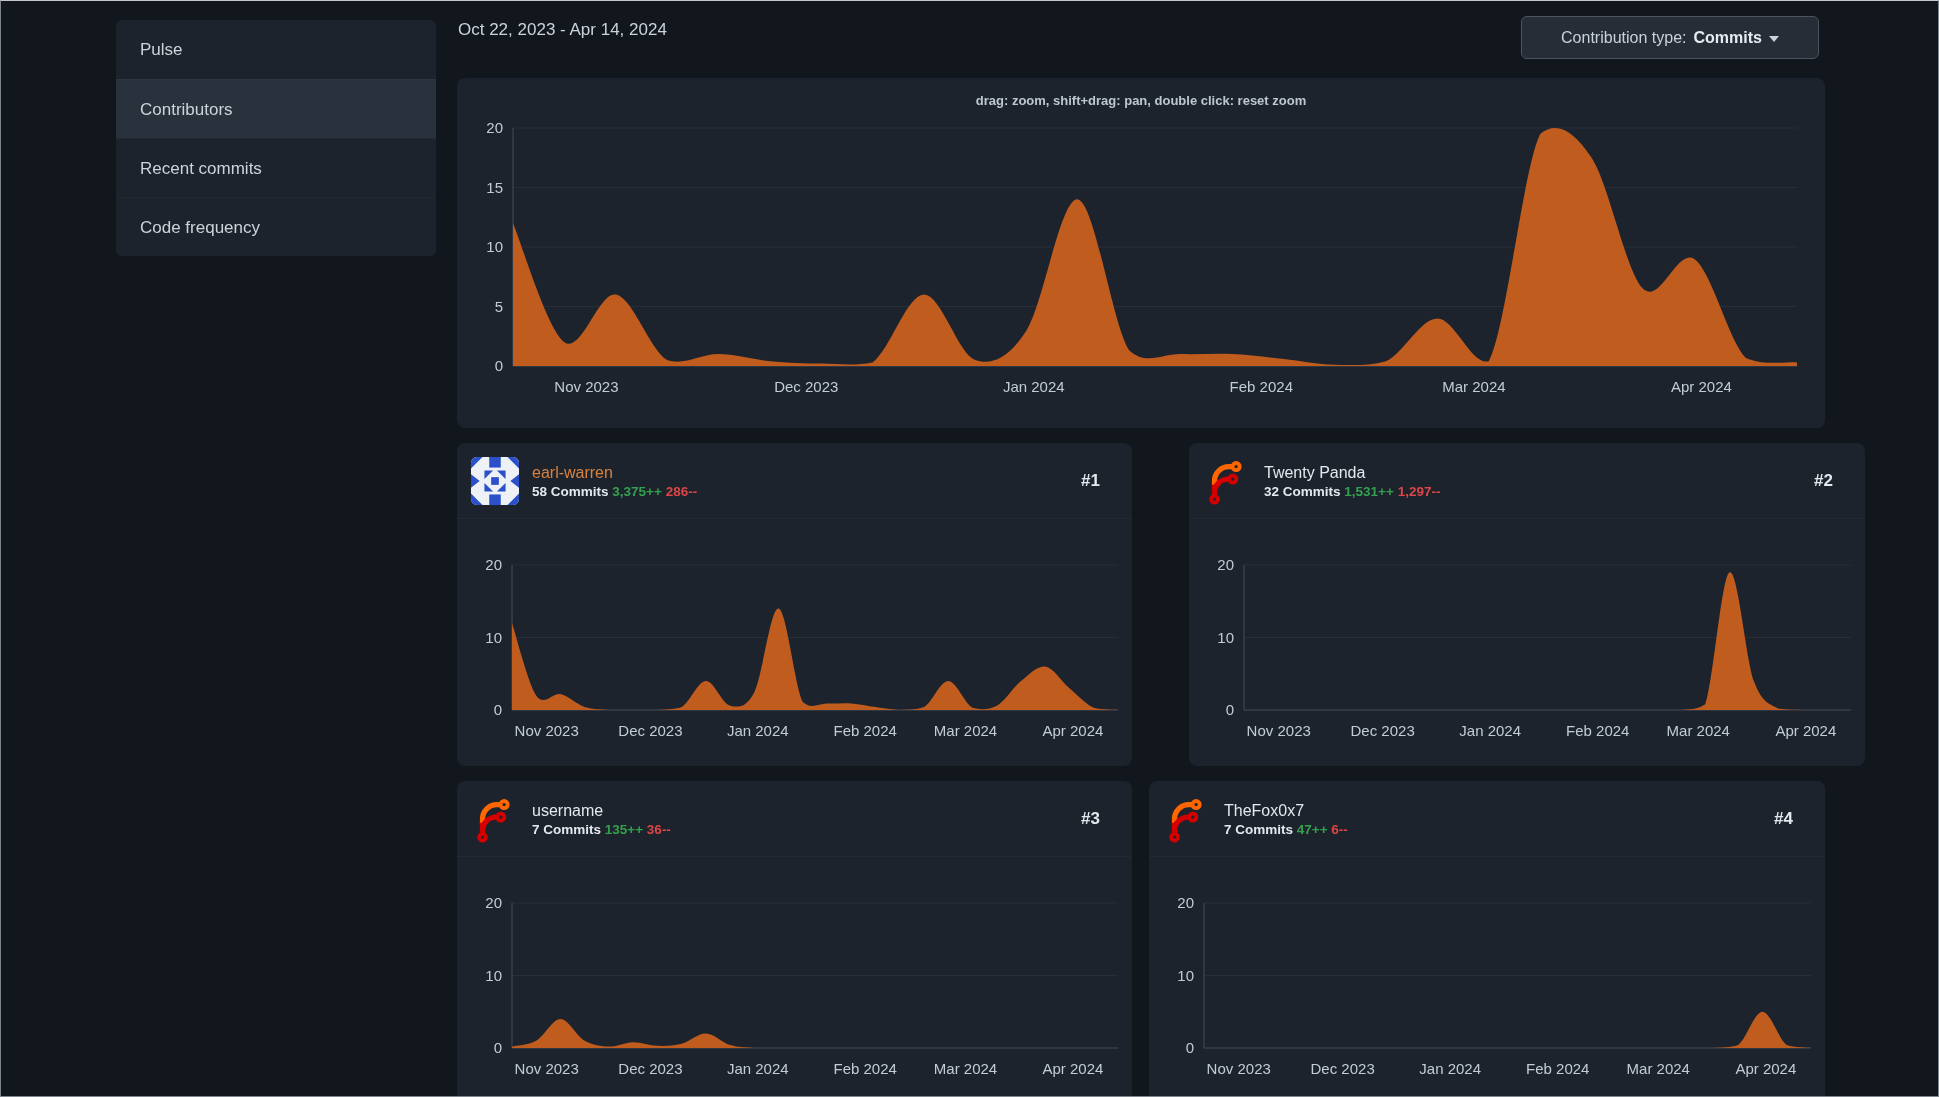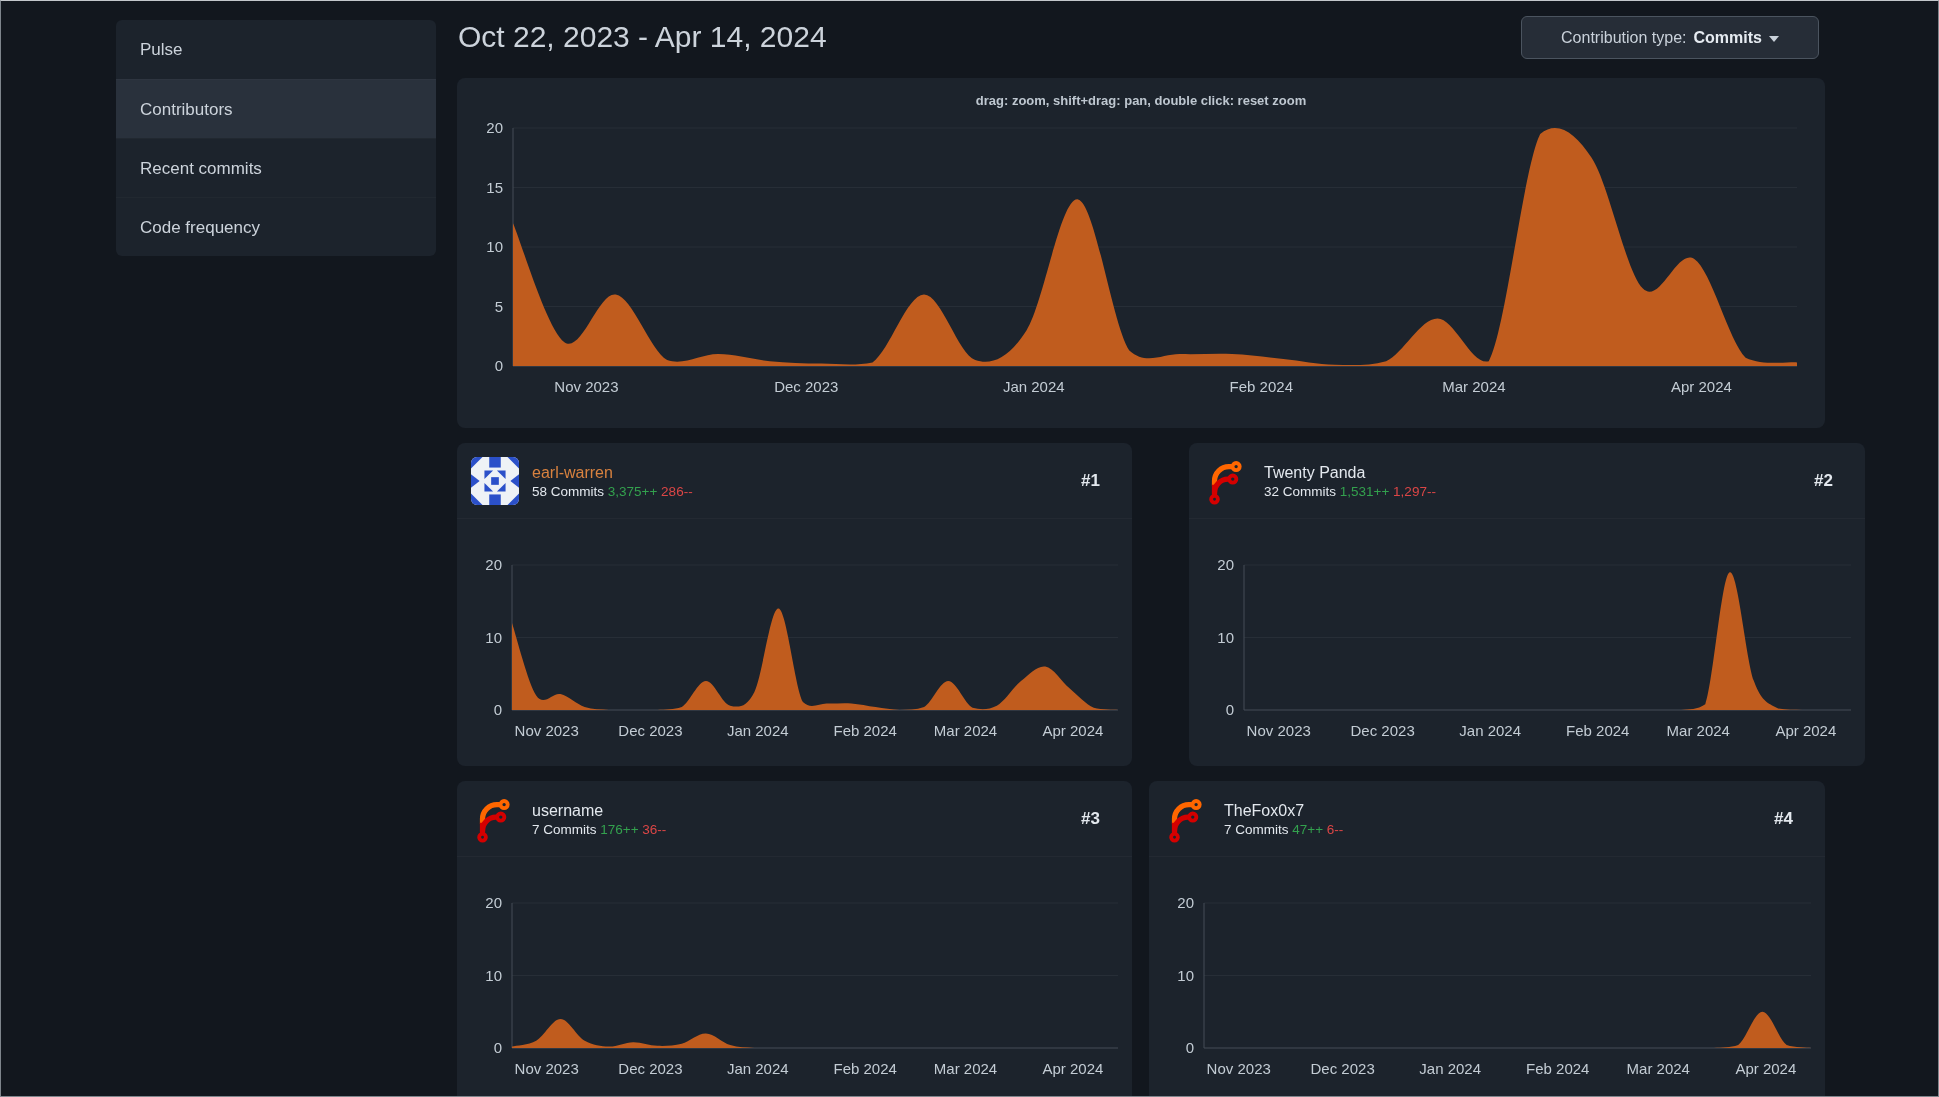--- a/index.html
+++ b/index.html
@@ -8,21 +8,21 @@
     position:relative; width:1939px; height:1097px; overflow:hidden;
     background:#12171e; border:1px solid #7e858c; border-top-color:#c3c7cb;
     font-family:"Liberation Sans", sans-serif; color:#d3dae2;
   }
   
   .sidebar { position:absolute; left:115px; top:19px; width:320px; background:#1c232c; border-radius:6px; overflow:hidden; }
   .sidebar-item { height:59px; line-height:59px; padding:0 24px; font-size:17px; color:#ccd3db; cursor:pointer; }
   .sidebar-item + .sidebar-item { border-top:1px solid rgba(255,255,255,0.025); }
   .sidebar-item.active { background:#29313c; }
   
-  .date-range { position:absolute; left:457px; top:19px; font-size:30px; color:#ccd3db; }
+  .date-range { position:absolute; left:457px; top:19px; font-size:17px; color:#ccd3db; }
   .dropdown {
     position:absolute; left:1520px; top:15px; width:298px; height:43px;
     background:#262d37; border:1px solid #4b545f; border-radius:6px;
     display:flex; align-items:center; justify-content:center; gap:7px;
     font-size:16px; color:#c9d1da; cursor:pointer;
   }
   .dropdown b { color:#e6ebf1; }
   .caret { width:0; height:0; border-left:5px solid transparent; border-right:5px solid transparent; border-top:6px solid #c9d1da; margin-top:2px; }
   
   .panel { position:absolute; background:#1c232c; border-radius:8px; }
@@ -35,21 +35,21 @@
   #card0 { left:456px;  top:442px; width:675px; height:323px; }
   #card1 { left:1148px; top:442px; width:676px; height:323px;margin-left:40px; }
   #card2 { left:456px;  top:780px; width:675px; height:323px; }
   #card3 { left:1148px; top:780px; width:676px; height:323px; }
   .card-header { height:76px; display:flex; align-items:center; gap:13px; padding:0 32px 0 14px; border-bottom:1px solid rgba(255,255,255,0.03); }
   .avatar { width:48px; height:48px; border-radius:6px; flex:0 0 48px; overflow:hidden; }
   .avatar svg { width:48px; height:48px; display:block; }
   .who { flex:1; min-width:0; }
   .name { font-size:16px; color:#e3e8ee; line-height:1.4; }
   .name.linked { color:#d9823f; cursor:pointer; }
-  .stats { font-size:13.5px; font-weight:normal; color:#e3e8ee; }
+  .stats { font-size:13.5px; font-weight:bold; color:#e3e8ee; }
   .adds { color:#33a14e; }
   .dels { color:#db4646; }
   .rank { font-size:17px; font-weight:bold; color:#e3e8ee; }
   svg text { font-family:"Liberation Sans", sans-serif; }
   .defs { position:absolute; width:0; height:0; overflow:hidden; }
 </style>
 </head>
 <body>
 
 <svg class="defs" aria-hidden="true">
@@ -200,21 +200,21 @@
     <div class="card-header">
       <span class="avatar">
           <svg>
             <use href="#fj-logo"></use>
           </svg>
         </span>
       <span class="who">
         <div class="name">username</div>
         <div class="stats">
           <span>7 Commits</span>
-          <span class="adds">176++</span>
+          <span class="adds">135++</span>
           <span class="dels">36--</span>
         </div>
       </span>
       <span class="rank">#3</span>
     </div>
     <div class="chart card-chart"><svg width="675" height="247">
           <line x1="55" x2="661" y1="191" y2="191" stroke="#454d57" stroke-width="1"></line>
           <text x="45" y="196" text-anchor="end" fill="#c3ccd4" font-size="15">0</text>
           <line x1="55" x2="661" y1="118.5" y2="118.5" stroke="#272e37" stroke-width="1"></line>
           <text x="45" y="123.5" text-anchor="end" fill="#c3ccd4" font-size="15">10</text>

